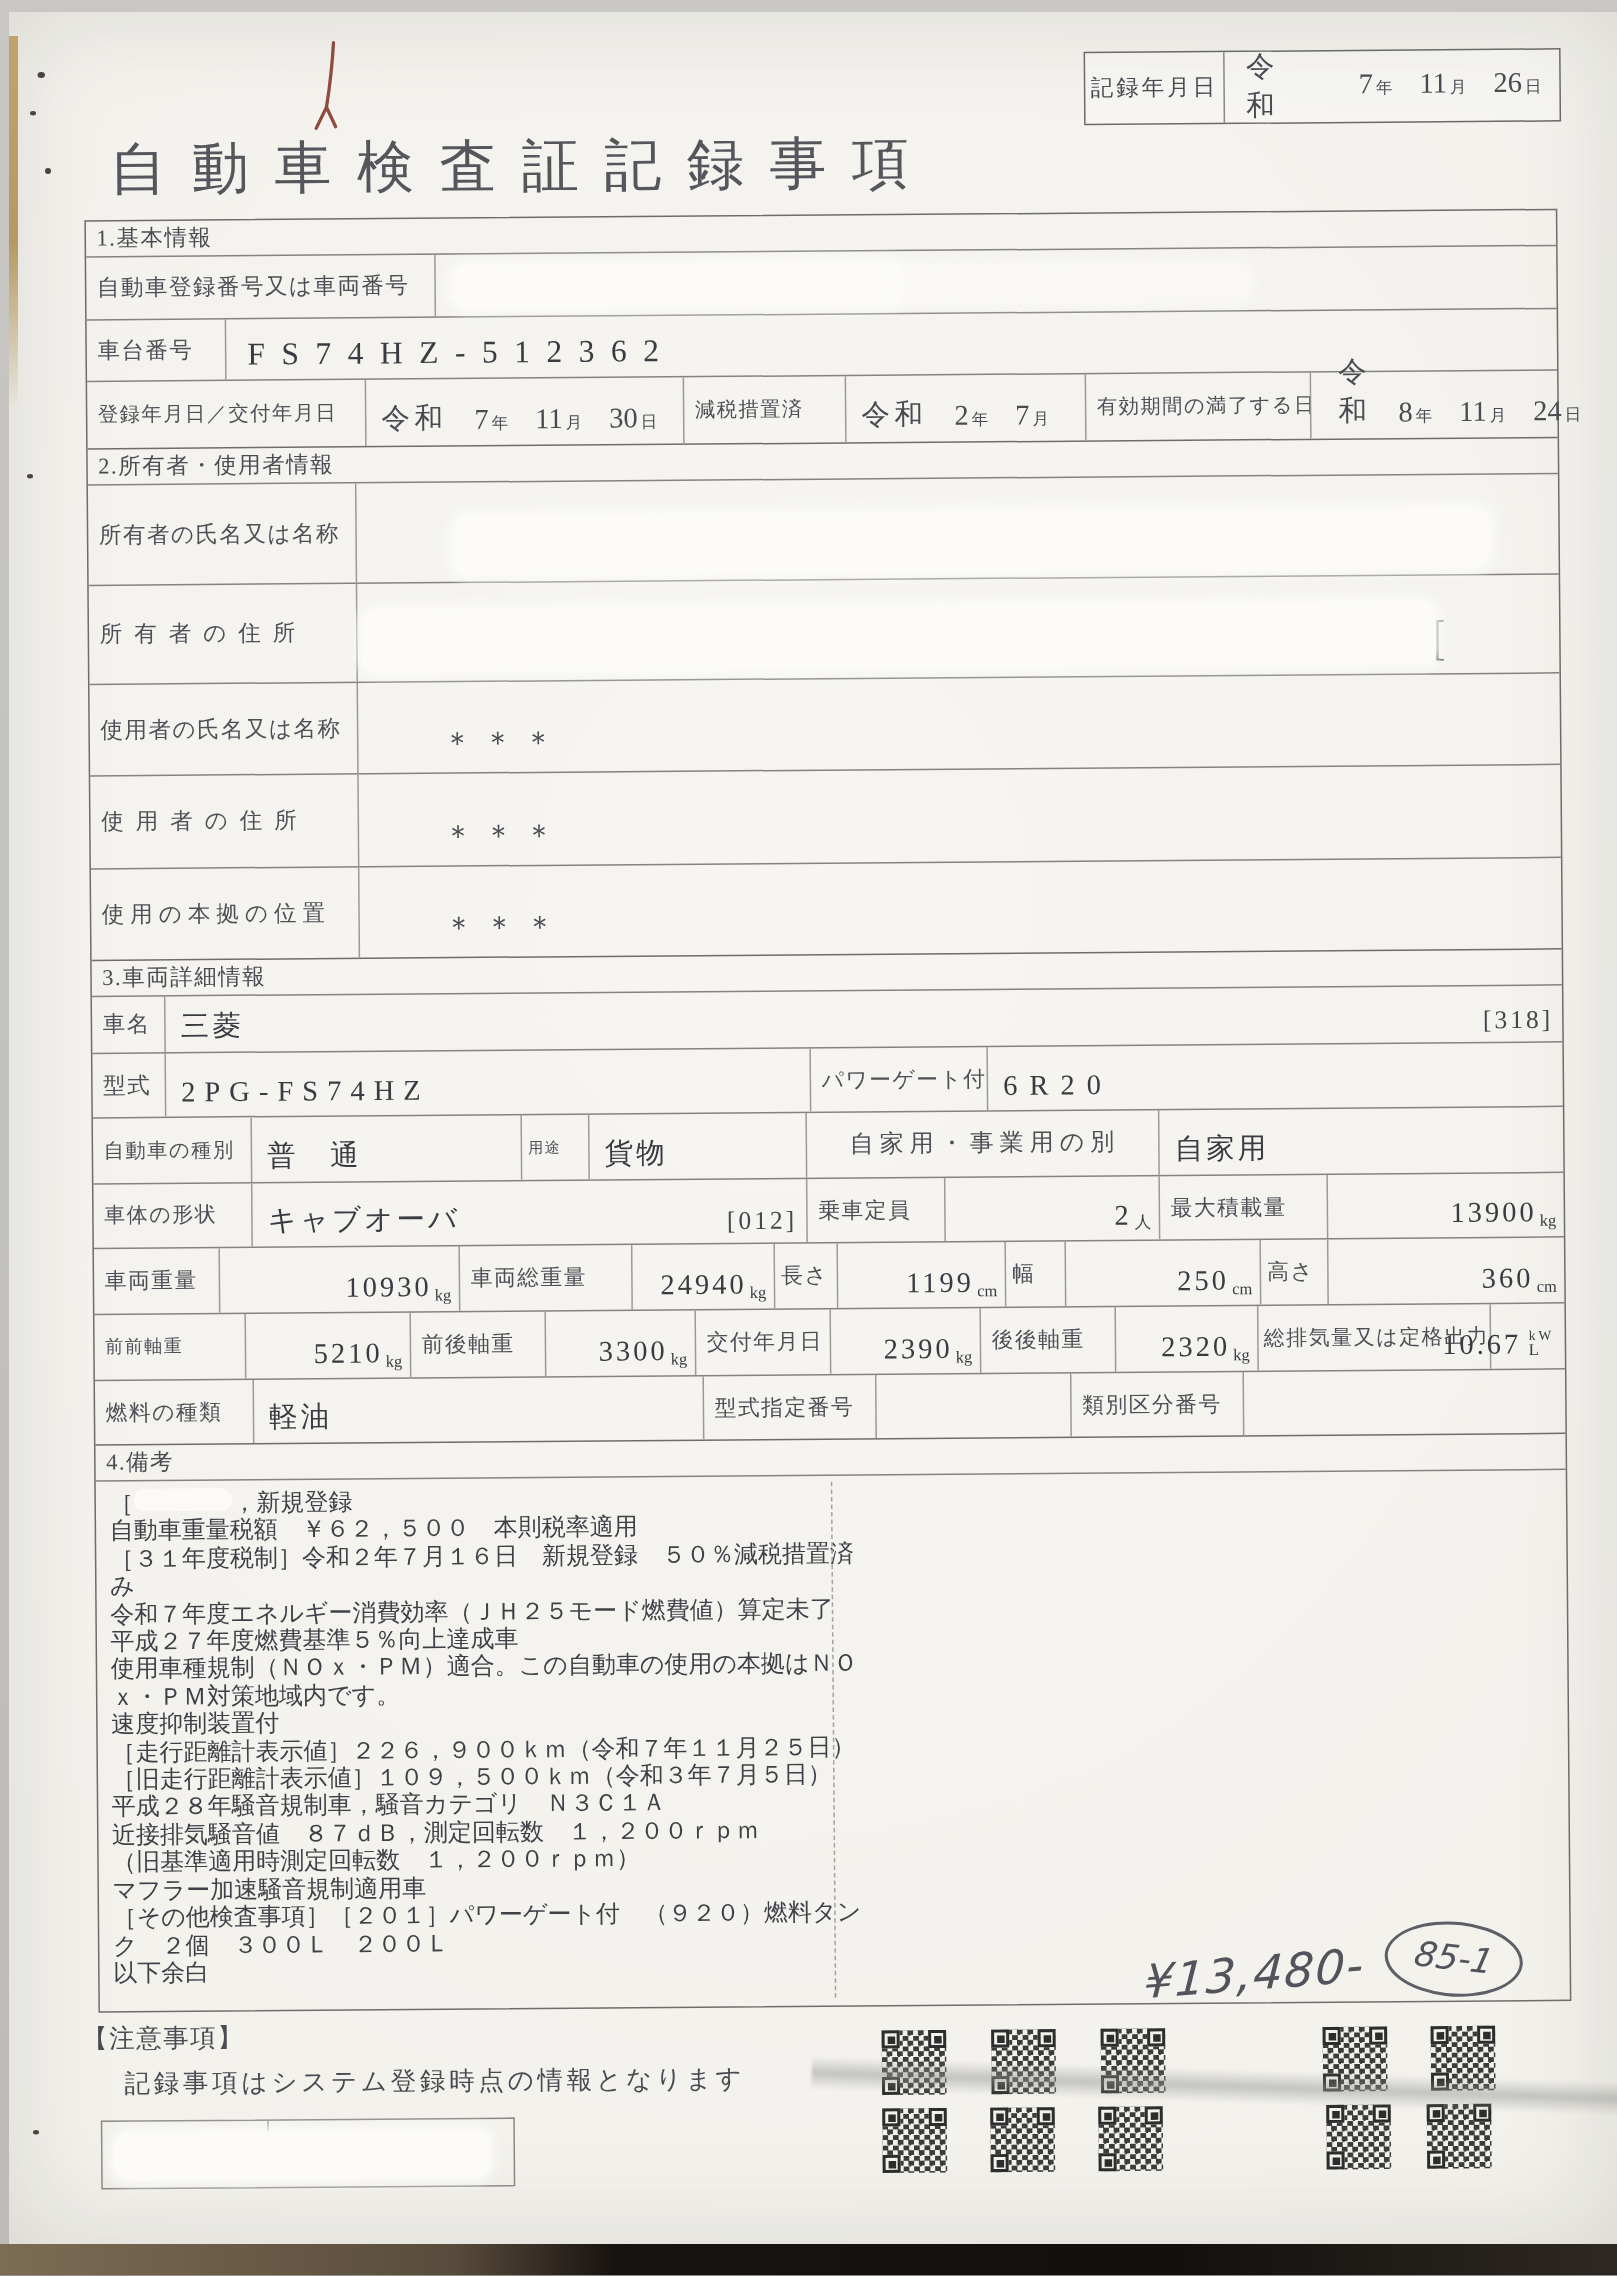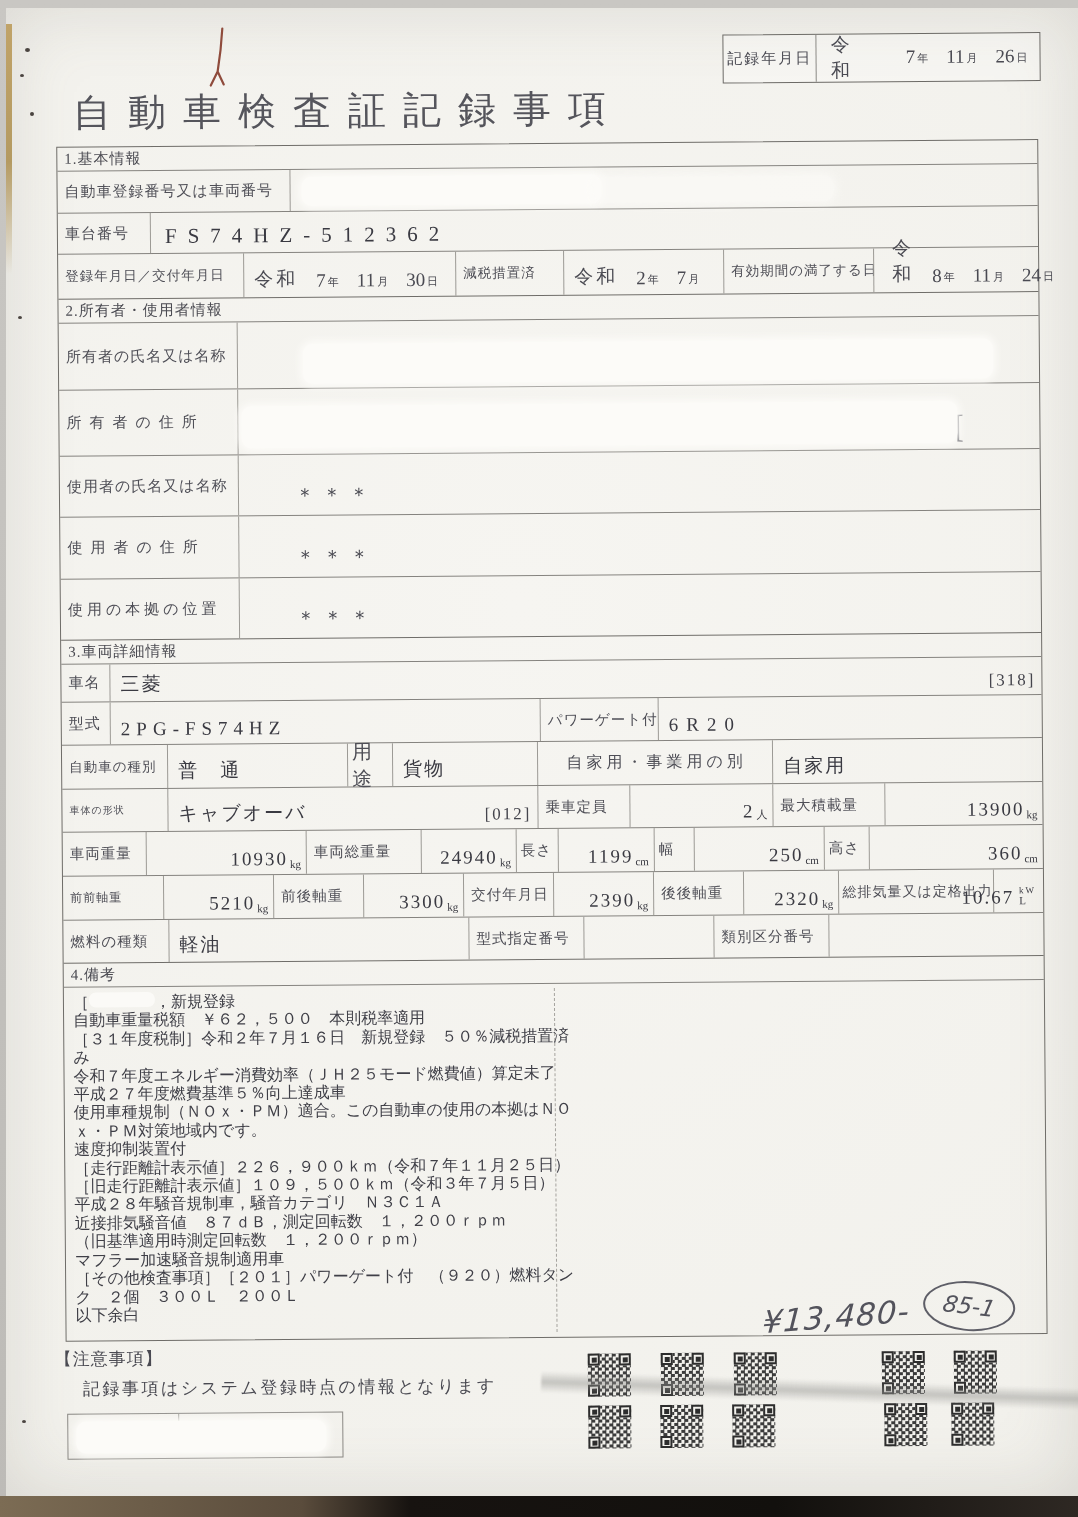--- a/index.html
+++ b/index.html
@@ -212,28 +212,28 @@
         <div class="row" style="height:43px">
           <div class="c cl lbl" style="width:48px">型式</div>
           <div class="c cv val nw" style="width:430px;letter-spacing:6px">2PG-FS74HZ</div>
           <div class="c cl lbl nw" style="width:118px;font-size:14.5px">パワーゲート付</div>
           <div class="c cv flex1 val" style="letter-spacing:8px">6R20</div>
         </div>
 
         <div class="row" style="height:44px">
           <div class="c cl lbl nw" style="width:105px;font-size:13.5px">自動車の種別</div>
           <div class="c cv val" style="width:180px">普　通</div>
-          <div class="c cl lbl" style="width:45px;font-size:20px;padding-left:4px">用途</div>
+          <div class="c cl lbl" style="width:45px;font-size:10px;padding-left:4px">用途</div>
           <div class="c cv val" style="width:145px">貨物</div>
           <div class="c cl lbl nw" style="width:235px;font-size:16px;letter-spacing:4px;justify-content:center">自家用・事業用の別</div>
           <div class="c cv flex1 val">自家用</div>
         </div>
 
         <div class="row" style="height:43px">
-          <div class="c cl lbl nw" style="width:105px;font-size:10px">車体の形状</div>
+          <div class="c cl lbl nw" style="width:105px;font-size:14px">車体の形状</div>
           <div class="c cv" style="width:370px;justify-content:space-between">
             <span class="val">キャブオーバ</span>
             <span style="font-size:17px;letter-spacing:2px;color:#45454d">[012]</span>
           </div>
           <div class="c cl lbl nw" style="width:92px;font-size:14.5px">乗車定員</div>
           <div class="c cnum val" style="width:143px">
             <span>2</span>
               <span class="u">人</span>
           </div>
           <div class="c cl lbl nw" style="width:112px;font-size:14.5px">最大積載量</div>
@@ -248,21 +248,21 @@
           <div class="c cnum val" style="width:160px">
               <span>10930</span>
               <span class="u">kg</span>
             </div>
           <div class="c cl lbl nw" style="width:115px;font-size:14.5px">車両総重量</div>
           <div class="c cnum val" style="width:95px">
               <span>24940</span>
               <span class="u">kg</span>
             </div>
           <div class="c cl lbl nw" style="width:42px;font-size:14.5px;padding-left:4px">長さ</div>
-          <div class="c cnum val" style="width:96px">
+          <div class="c cnum val" style="width:112px">
               <span>1199</span>
               <span class="u">cm</span>
             </div>
           <div class="c cl lbl nw" style="width:40px;font-size:14.5px;padding-left:4px">幅</div>
           <div class="c cnum val" style="width:130px">
               <span>250</span>
               <span class="u">cm</span>
             </div>
           <div class="c cl lbl nw" style="width:45px;font-size:14.5px;padding-left:4px">高さ</div>
           <div class="c cnum flex1 val">

